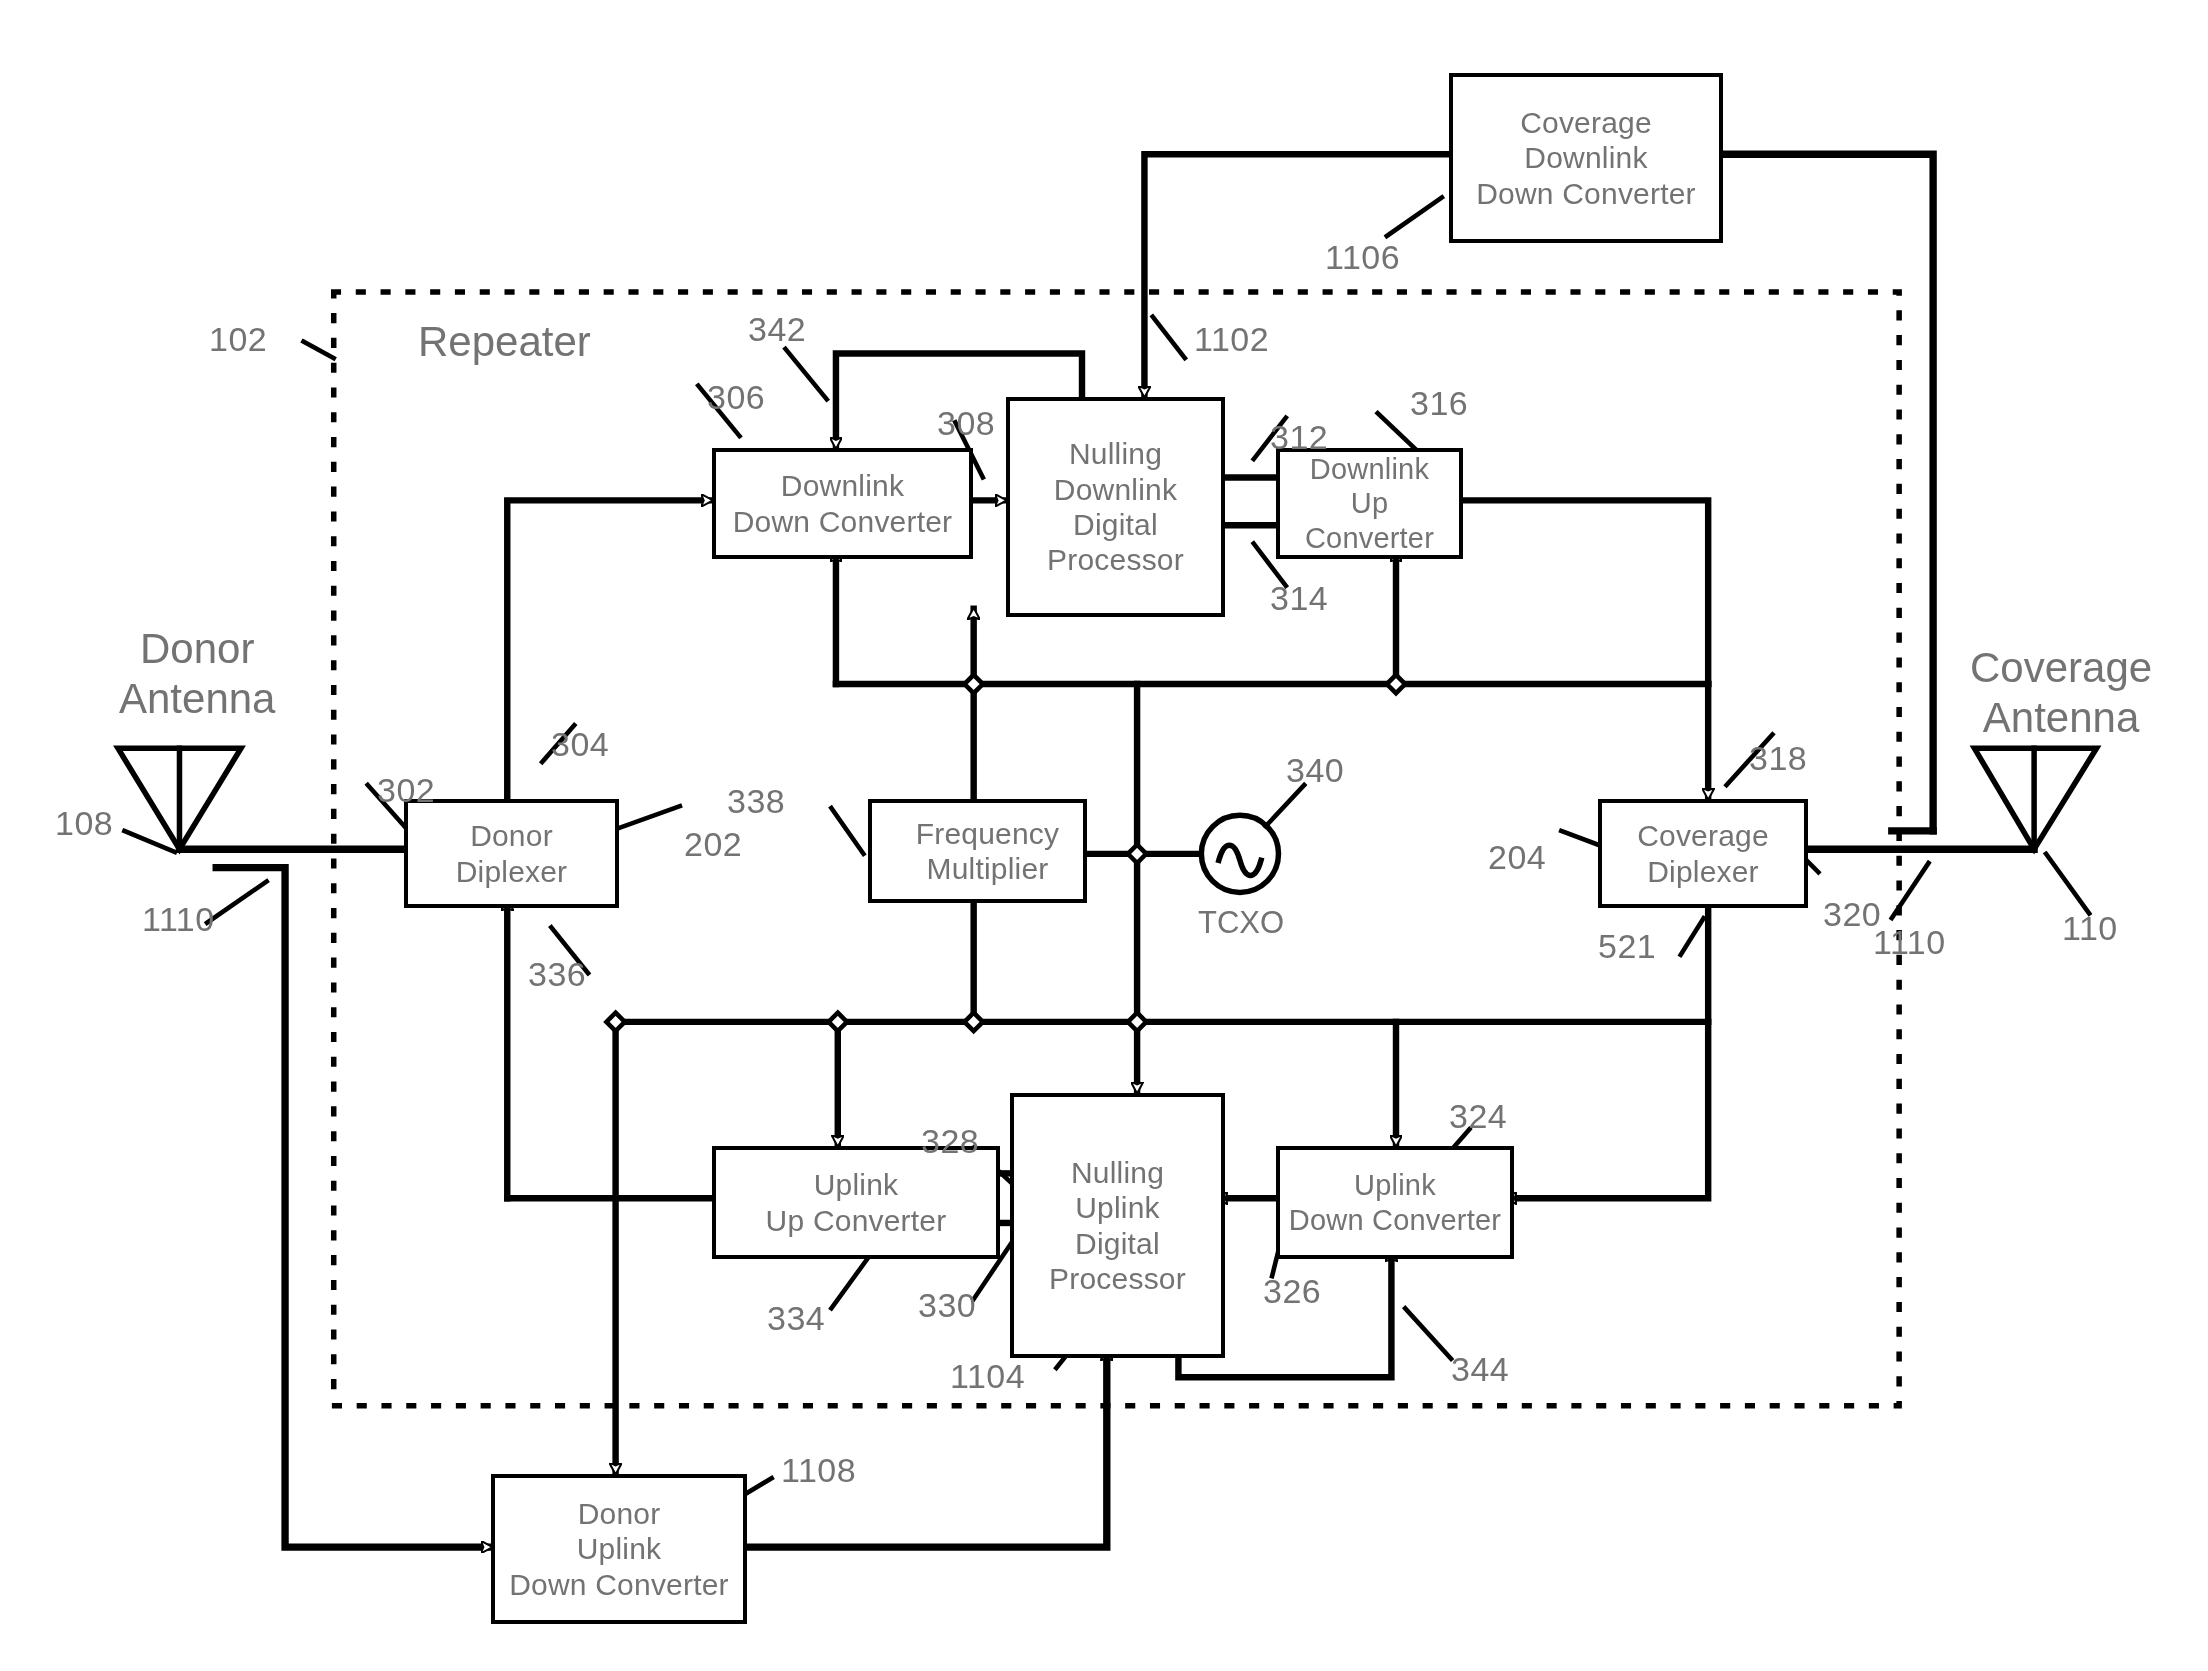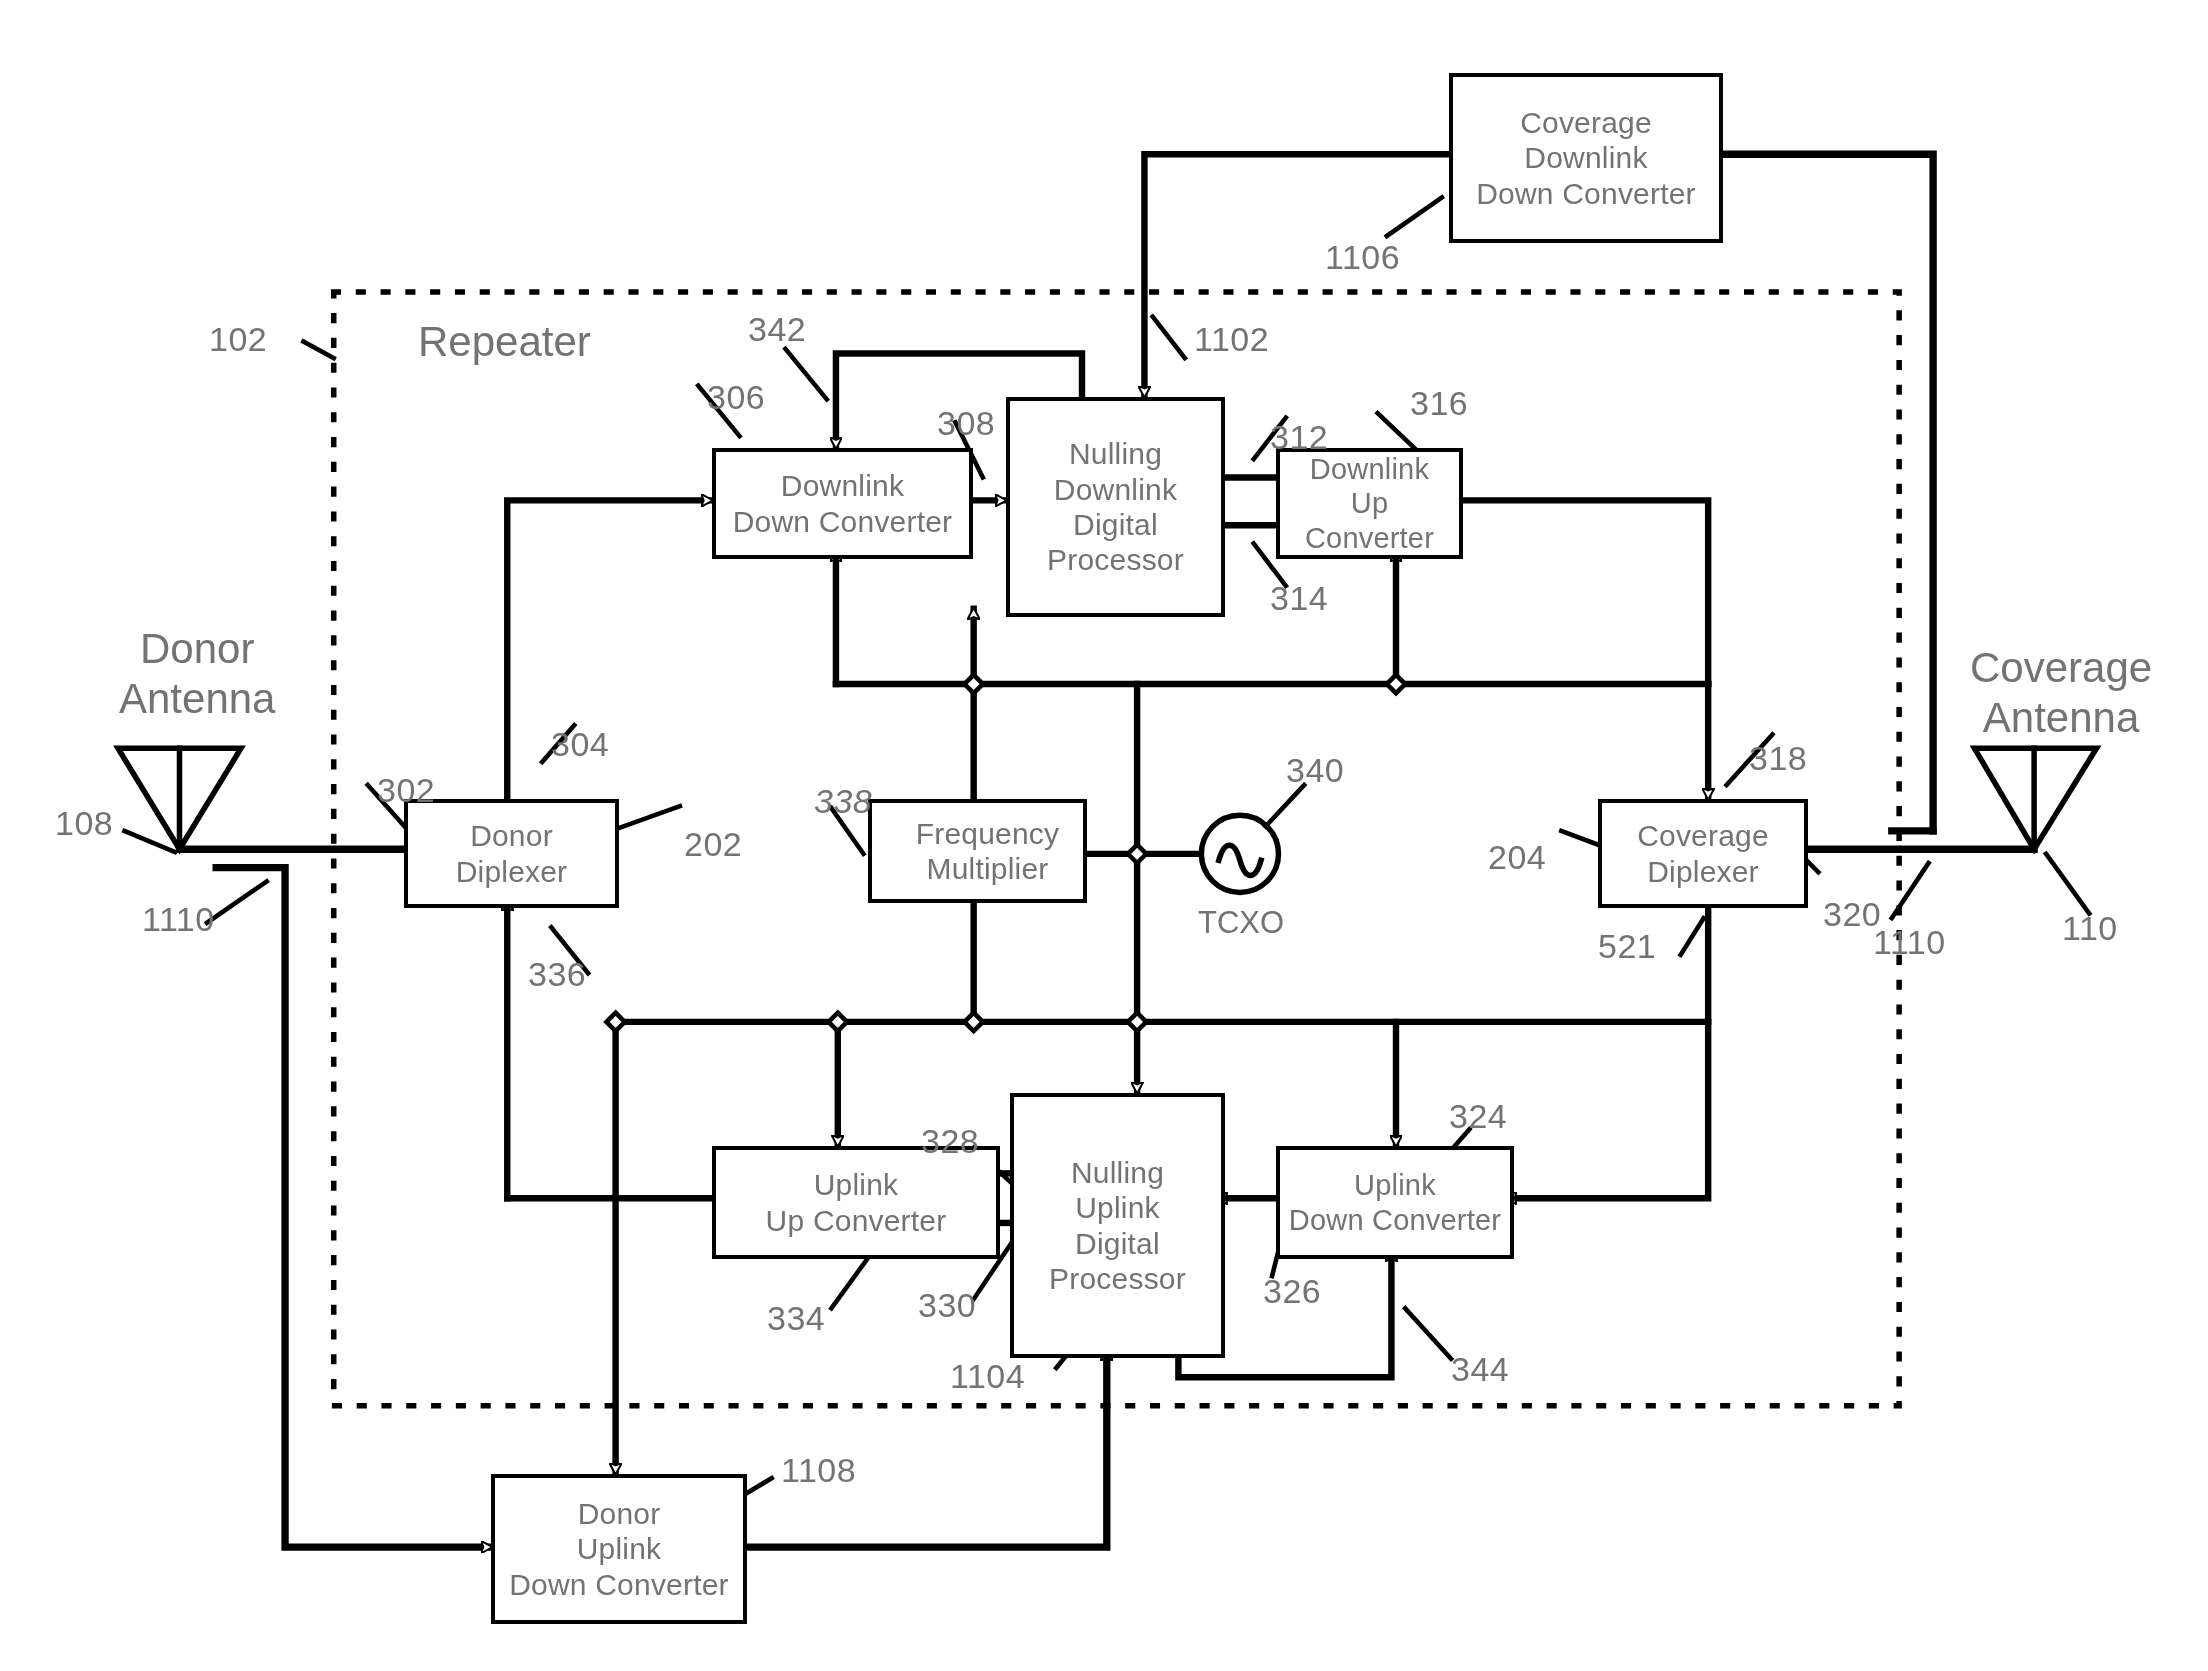--- a/index.html
+++ b/index.html
@@ -223,21 +223,21 @@
   <div class="ref" style="left:684px;top:825px;">202</div>
   <div class="ref" style="left:528px;top:955px;">336</div>
   <div class="ref" style="left:707px;top:378px;">306</div>
   <div class="ref" style="left:748px;top:310px;">342</div>
   <div class="ref" style="left:937px;top:404px;">308</div>
   <div class="ref" style="left:1194px;top:320px;">1102</div>
   <div class="ref" style="left:1325px;top:216px;margin-top:22px;">1106</div>
   <div class="ref" style="left:1270px;top:418px;">312</div>
   <div class="ref" style="left:1410px;top:384px;">316</div>
   <div class="ref" style="left:1270px;top:579px;">314</div>
-  <div class="ref" style="left:814px;top:782px;font-style:italic;">338</div>
+  <div class="ref" style="left:727px;top:782px;">338</div>
   <div class="ref" style="left:1286px;top:751px;">340</div>
   <div class="ref" style="left:1749px;top:739px;">318</div>
   <div class="ref" style="left:1488px;top:822px;margin-top:16px;">204</div>
   <div class="ref" style="left:1598px;top:927px;">521</div>
   <div class="ref" style="left:1823px;top:895px;">320</div>
   <div class="ref" style="left:1873px;top:923px;">1110</div>
   <div class="ref" style="left:2062px;top:909px;">110</div>
   <div class="ref" style="left:921px;top:1122px;">328</div>
   <div class="ref" style="left:1449px;top:1097px;">324</div>
   <div class="ref" style="left:767px;top:1299px;">334</div>

